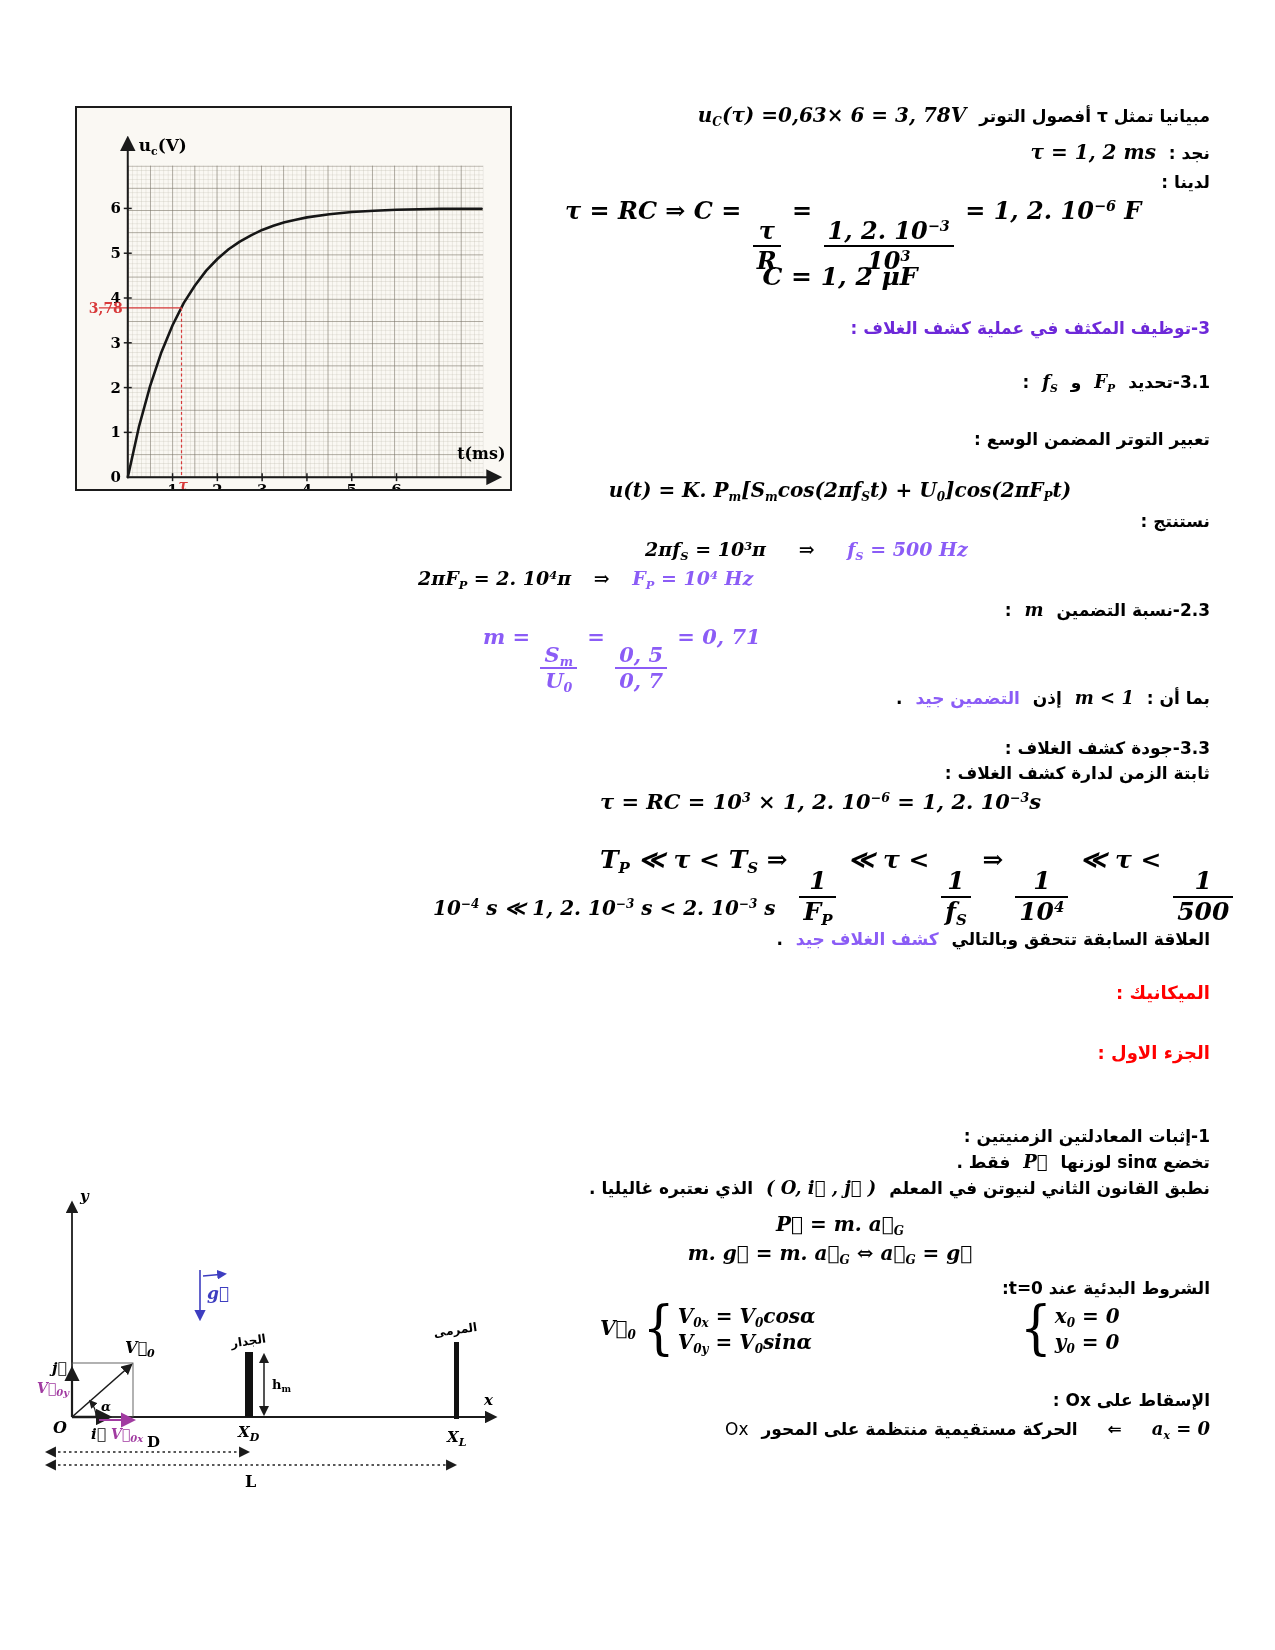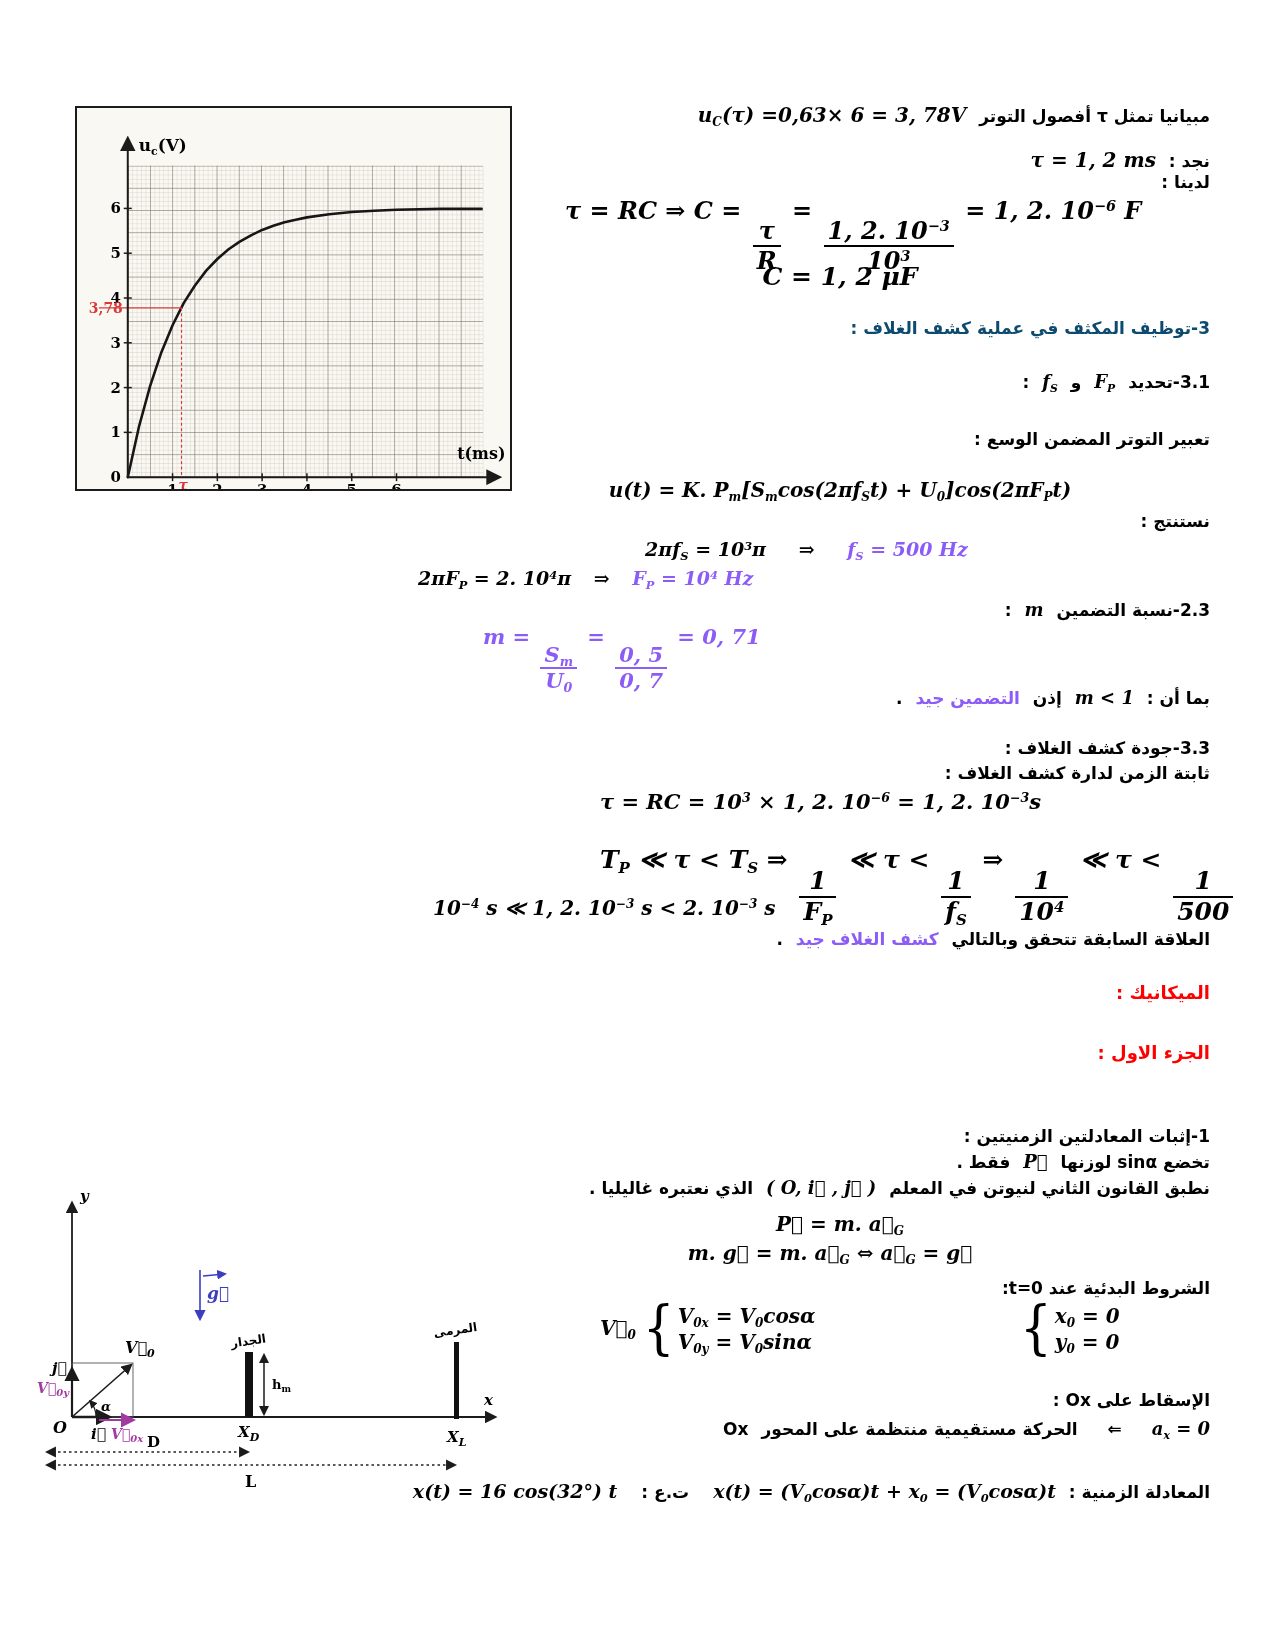--- a/index.html
+++ b/index.html
@@ -16,21 +16,21 @@
   sub{vertical-align:-0.35em}
   sup{vertical-align:0.55em}
   .frac{display:inline-flex;flex-direction:column;text-align:center;vertical-align:-0.85em;
         line-height:1.15;margin:0 3px}
   .frac .num{border-bottom:2px solid currentColor;padding:0 4px}
   .frac .den{padding:0 4px}
   .cases{display:inline-flex;align-items:center;vertical-align:middle}
   .cases .brace{font-size:2.5em;font-weight:400;font-style:normal;transform:scaleY(1.15);line-height:.9;margin-right:3px}
   .cases-col{display:inline-flex;flex-direction:column;text-align:left;line-height:1.3}
   .blue{color:#8b5cf6}
-  .green{color:#0c4a6e}
+  .green{color:#6d28d9}
   .redh{color:#ff0000;font-size:18px}
   .graph-box{position:absolute;left:75px;top:106px;width:437px;height:385px;
              border:2px solid #1b1b1b;background:#faf8f3;box-sizing:border-box}
   .graph-box svg{display:block;width:100%;height:100%}
   .mech-fig{position:absolute;left:35px;top:1115px;width:475px;height:390px}
   .mech-fig svg{display:block;width:100%;height:100%}
   svg text{font-family:"DejaVu Serif",serif;font-weight:bold}
   .t-it{font-style:italic}
   .t-ar{font-family:"DejaVu Sans",sans-serif;font-size:12px}
   .t-red{fill:#d83a3a}
@@ -105,21 +105,21 @@
       <text x="382" y="352" font-size="16">t(ms)</text>
       <text class="t-red" x="46" y="204.9" font-size="14" text-anchor="end">3,78</text>
       <text class="t-red t-it" x="102.0" y="383" font-size="14">τ</text>
     </svg>
   </div>
 
   <div class="line rtl" style="top:103px">
     <span>مبيانيا تمثل τ أفصول التوتر</span>
     <bdi dir="ltr" class="math" style="font-size:20px">u<sub>C</sub>(τ) =0,63× 6 = 3, 78V</bdi>
   </div>
-  <div class="line rtl" style="top:148px">
+  <div class="line rtl" style="top:140px">
     <span>نجد :</span>
     <bdi dir="ltr" class="math" style="font-size:20px">τ = 1, 2 ms</bdi>
   </div>
   <div class="line rtl" style="top:172px">
     <span>لدينا :</span>
   </div>
   <div class="line eq eq-big center" style="left:565px;top:196px;width:550px">τ = RC  ⇒ C = <span class="frac">
         <span class="num">τ</span>
         <span class="den">R</span>
       </span> = <span class="frac">
@@ -250,27 +250,21 @@
         </span>
       </span></div>
 
   <div class="line rtl" style="top:1390px">
     <span>الإسقاط على Ox :</span>
   </div>
   <div class="line rtl" style="top:1418px">
     <bdi dir="ltr" class="math">a<sub>x</sub> = 0</bdi>
     <span style="margin-right:24px">⇐</span>
     <span style="margin-right:24px">الحركة مستقيمية منتظمة على المحور</span>
-    <bdi dir="ltr" style="font-weight:bold">Ox</bdi>
-  </div>
-  <div class="line rtl" style="top:1480px">
-    <span>المعادلة الزمنية :</span>
-    <bdi dir="ltr" class="math" style="font-size:19px">x(t) = (V<sub>0</sub>cosα)t + x<sub>0</sub> = (V<sub>0</sub>cosα)t</bdi>
-    <span style="margin-right:18px">ت.ع :</span>
-    <bdi dir="ltr" class="math" style="font-size:19px;margin-right:18px">x(t) = 16 cos(32°) t</bdi>
+    <bdi dir="ltr" style="font-weight:normal">Ox</bdi>
   </div>
 
   <div class="mech-fig">
     <svg viewBox="0 0 475 390">
       <defs>
         <marker id="d-arr" viewBox="0 0 10 10" refX="8" refY="5" markerWidth="7" markerHeight="7" orient="auto-start-reverse">
           <path d="M0,0L10,5L0,10z" fill="#1b1b1b"></path>
         </marker>
         <marker id="d-arr-b" viewBox="0 0 10 10" refX="8" refY="5" markerWidth="7" markerHeight="7" orient="auto-start-reverse">
           <path d="M0,0L10,5L0,10z" fill="#3d3dc0"></path>

